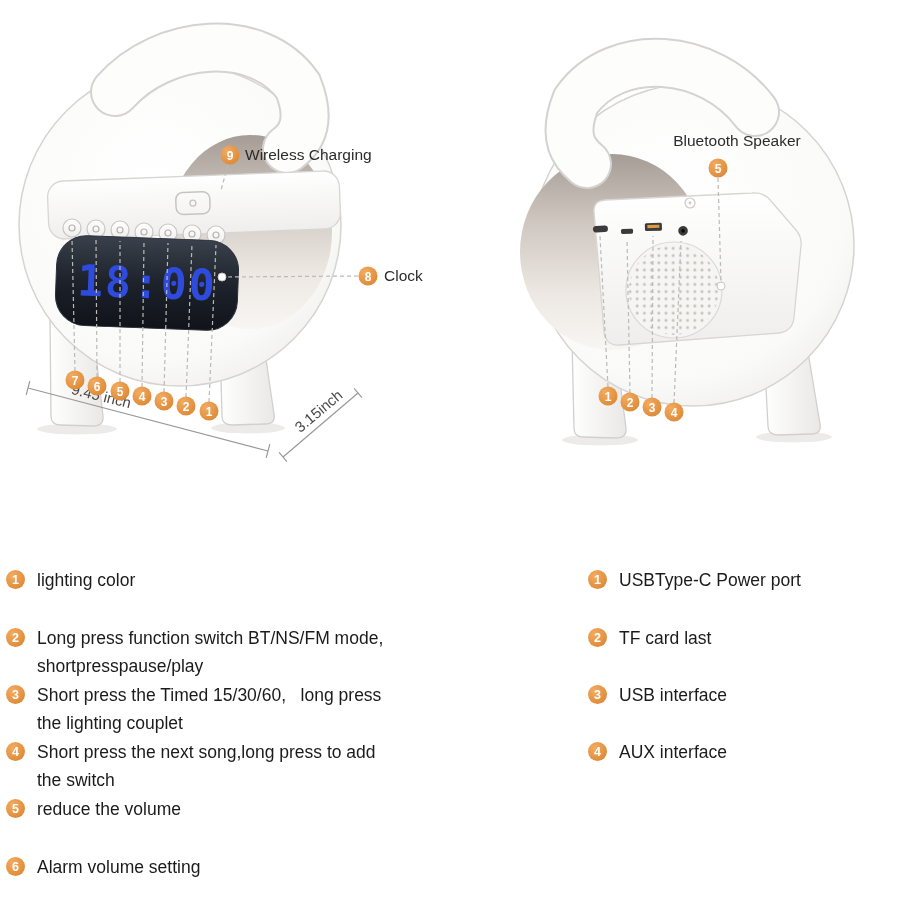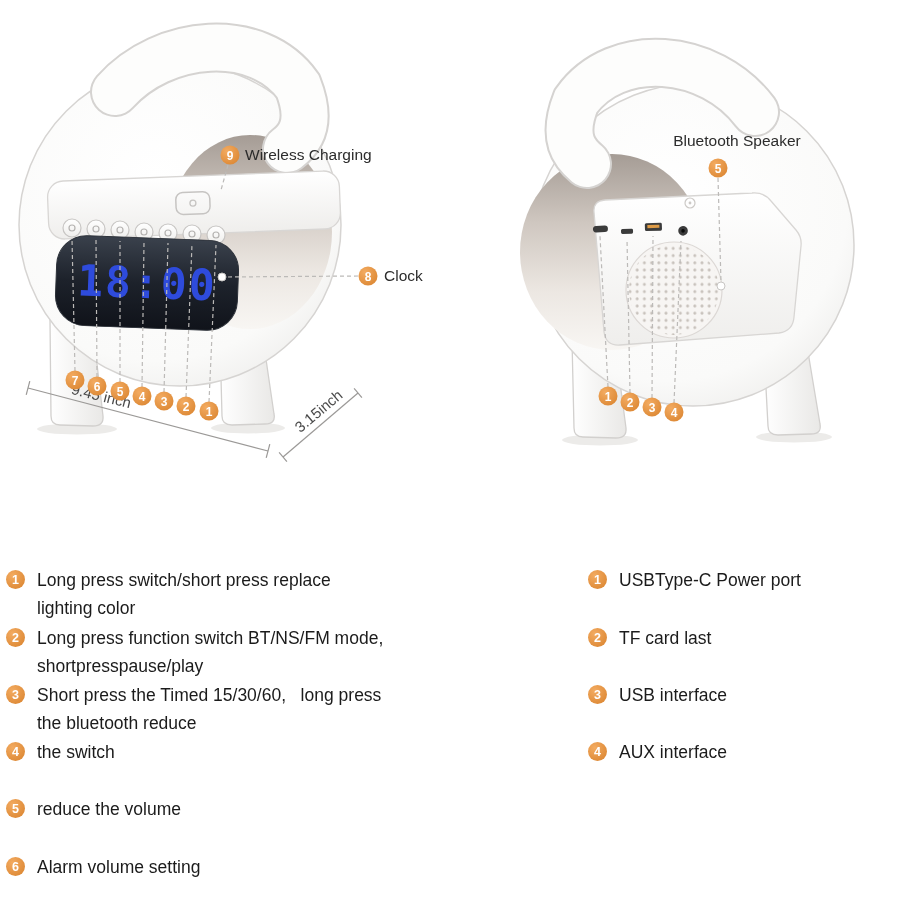--- a/index.html
+++ b/index.html
@@ -213,41 +213,41 @@
           <circle class="badge-circle" cx="674" cy="412" r="9.5"></circle>
           <text class="badge-num" x="674" y="416.5">4</text>
         </g>
   </g>
 </svg>
 
 <div>
   <div class="feat-item" style="left:6px;top:566px">
     <span class="num-badge">1</span>
     <span class="feat-text">
-          <span class="line">Long press switch/short press replace</span>
           <span class="line">lighting color</span>
         </span>
   </div>
   <div class="feat-item" style="left:6px;top:624px">
     <span class="num-badge">2</span>
     <span class="feat-text">
           <span class="line">Long press function switch BT/NS/FM mode,</span>
           <span class="line">shortpresspause/play</span>
         </span>
   </div>
   <div class="feat-item" style="left:6px;top:681px">
     <span class="num-badge">3</span>
     <span class="feat-text">
           <span class="line">Short press the Timed 15/30/60,   long press</span>
-          <span class="line">the bluetooth reduce</span>
+          <span class="line">the lighting couplet</span>
         </span>
   </div>
   <div class="feat-item" style="left:6px;top:738px">
     <span class="num-badge">4</span>
     <span class="feat-text">
+          <span class="line">Short press the next song,long press to add</span>
           <span class="line">the switch</span>
         </span>
   </div>
   <div class="feat-item" style="left:6px;top:795px">
     <span class="num-badge">5</span>
     <span class="feat-text">
           <span class="line">reduce the volume</span>
         </span>
   </div>
   <div class="feat-item" style="left:6px;top:853px">

